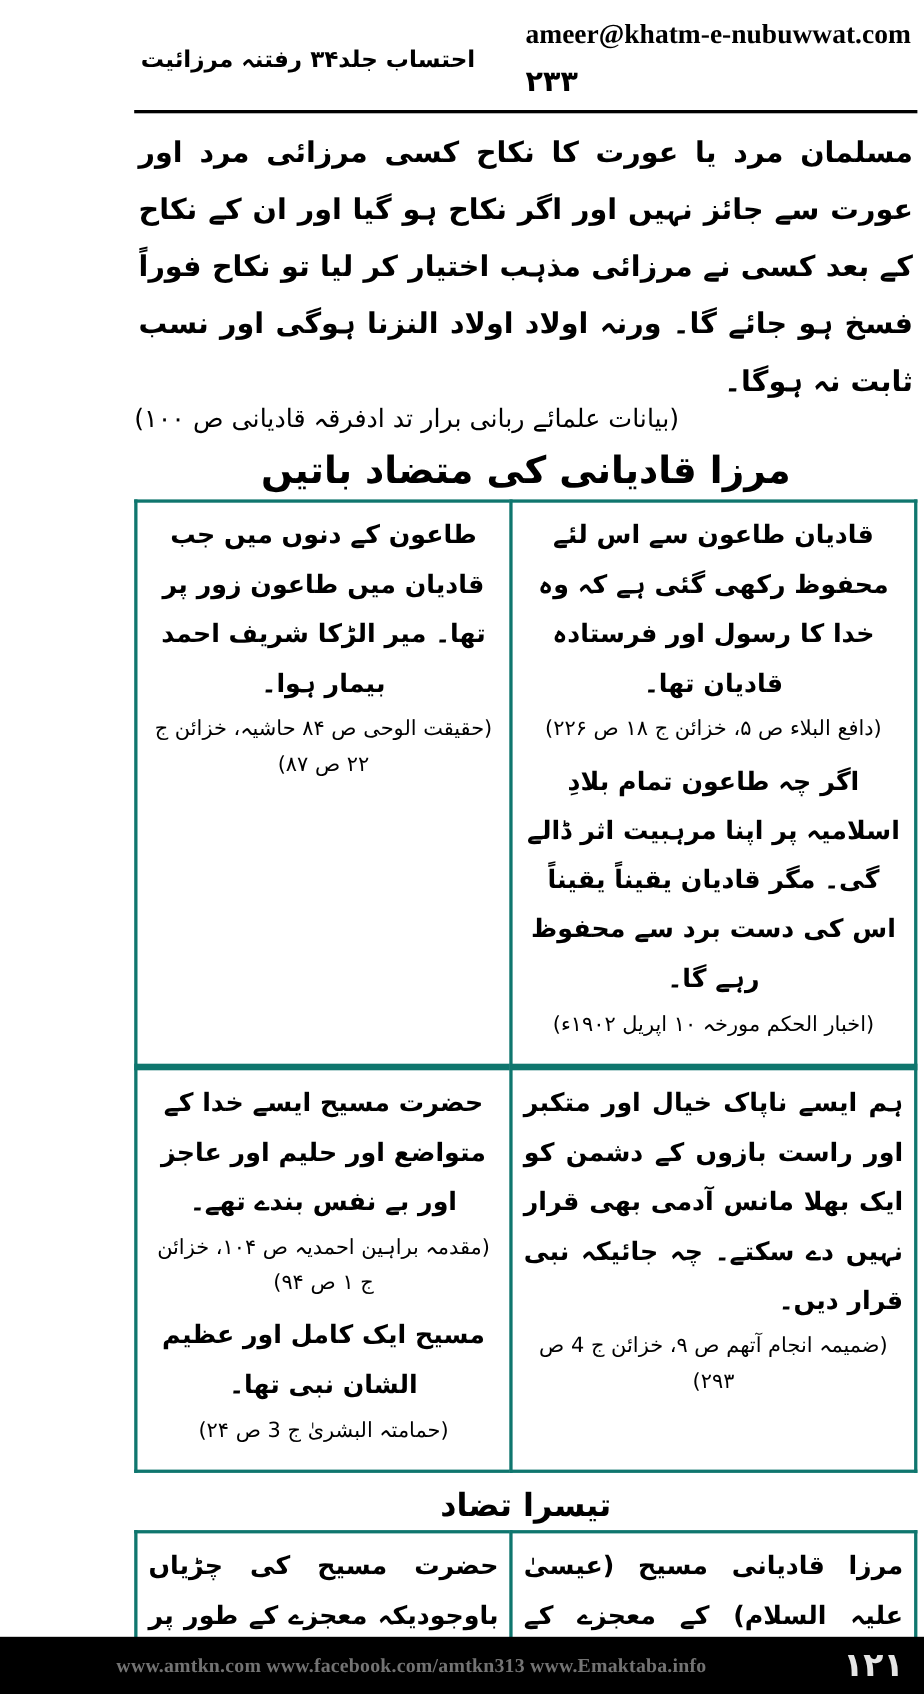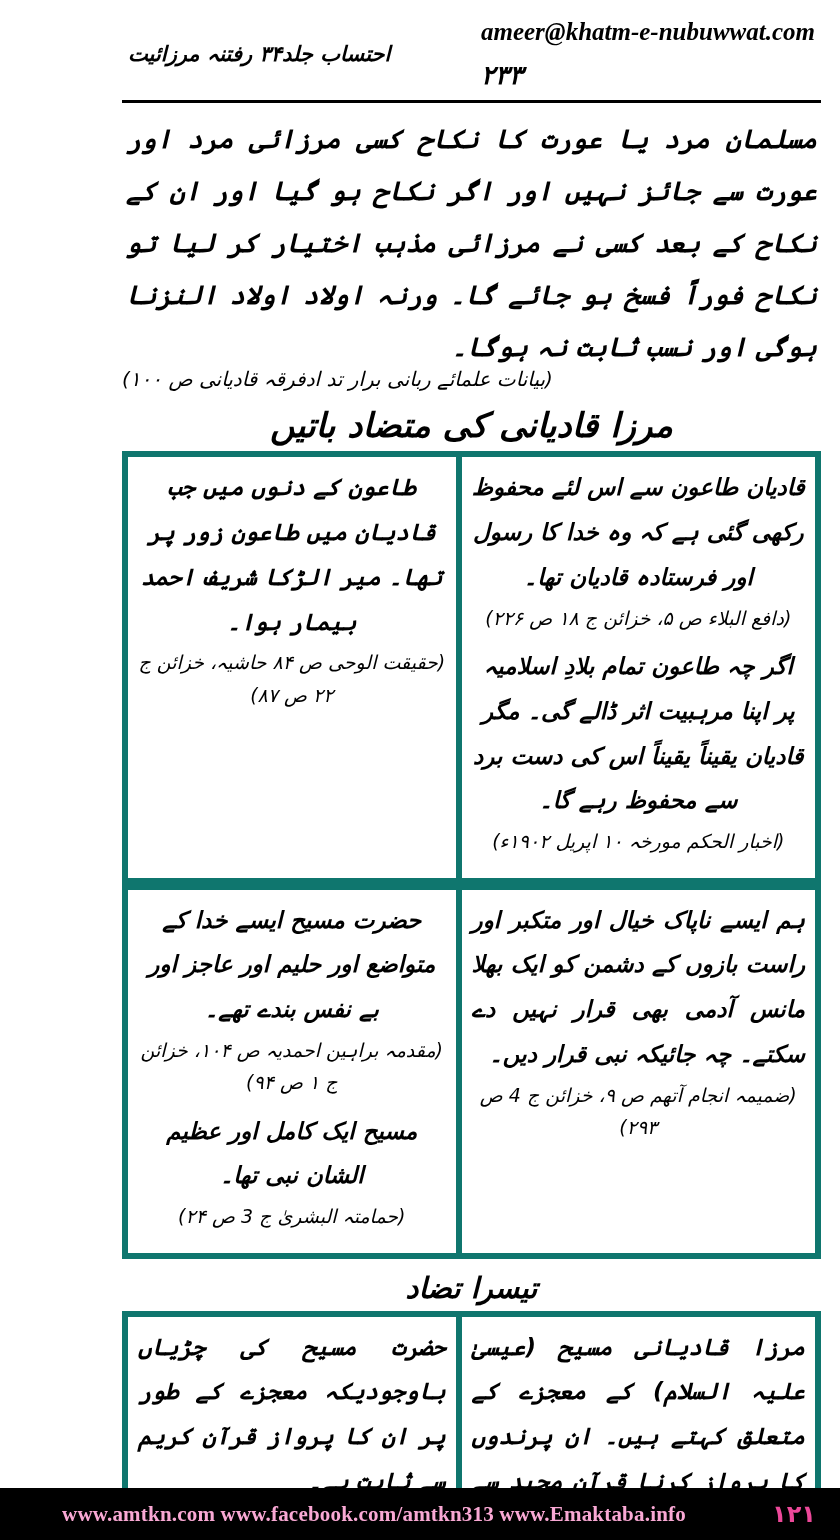--- a/index.html
+++ b/index.html
@@ -12,23 +12,22 @@
     height: 1540px;
     font-family: "DejaVu Sans", sans-serif;
     color: #000000;
     position: relative;
     overflow: hidden;
   }
   .page {
     width: 740px;
     height: 1540px;
     box-sizing: border-box;
-    padding: 18px 19px 0 22px;
+    padding: 18px 6px 0 22px;
     position: relative;
-    font-style: italic;
   }
 
   
   .header {
     display: flex;
     flex-direction: row-reverse;
     align-items: center;
     justify-content: space-between;
     padding: 0 6px 6px 6px;
   }
@@ -72,21 +71,21 @@
   }
 
   .intro {
     font-size: 26px;
     line-height: 2.0;
     padding: 0 4px;
   }
   .cite-line {
     direction: rtl;
     text-align: left;
-    font-size: 20px;
+    font-size: 23px;
     margin-top: -6px;
   }
 
   .section-title {
     direction: rtl;
     text-align: center;
     font-size: 34px;
     font-weight: bold;
     margin: 14px 0 6px 0;
     letter-spacing: 0.5px;
@@ -110,21 +109,21 @@
 
   
   table.cmp {
     width: 100%;
     border-collapse: collapse;
     border: 3px solid #000;
     table-layout: fixed;
     direction: rtl;
   }
   table.cmp td {
-    border: 6px solid #0f766e;
+    border: 3px solid #0f766e;
     vertical-align: top;
     padding: 8px 10px 10px 10px;
   }
   td.right-col { width: 52%; }
   td.left-col  { width: 48%; }
 
   .cell-text {
     direction: rtl;
     text-align: center;
     font-size: 23px;
@@ -148,32 +147,32 @@
     left: 0;
     bottom: 0;
     width: 840px;
     height: 52px;
     background: #000000;
     display: flex;
     flex-direction: row;
     align-items: center;
   }
   .footer-page {
-    color: #ec4899;
-    font-size: 24px;
+    color: #e5e5e5;
+    font-size: 30px;
     font-weight: bold;
     width: 92px;
     text-align: center;
     direction: rtl;
   }
   .footer-links {
     flex: 1;
-    color: #f9a8d4;
+    color: #737373;
     font-family: "Liberation Serif", serif;
-    font-size: 21px;
+    font-size: 18px;
     font-weight: bold;
     text-align: center;
     direction: ltr;
     letter-spacing: 0.2px;
   }
 </style>
 </head>
 <body>
 
 <div class="page">

